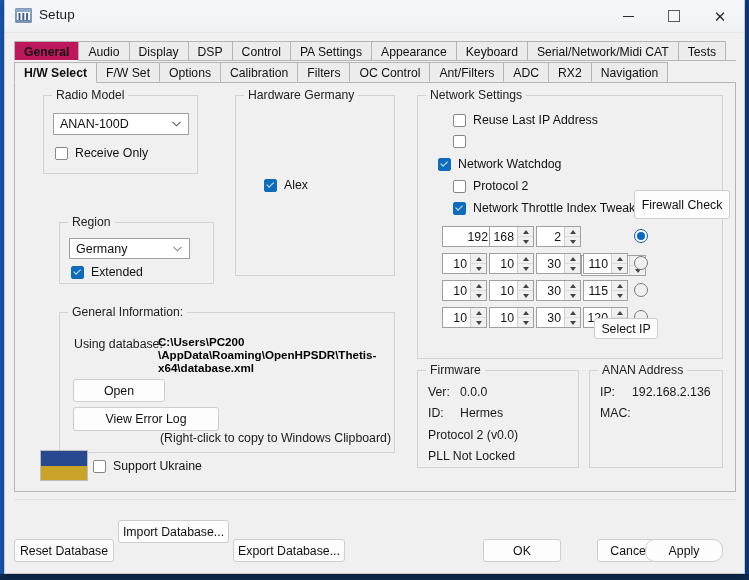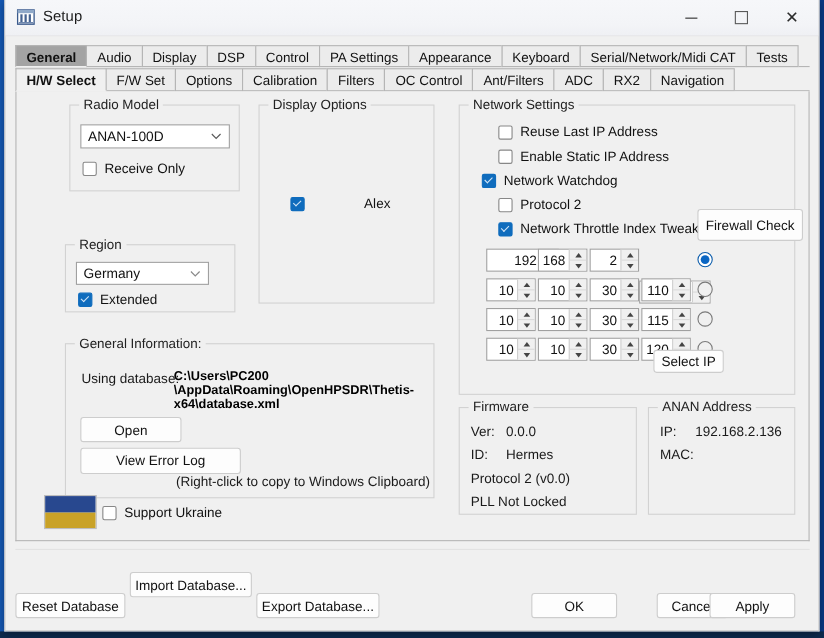--- a/index.html
+++ b/index.html
@@ -65,21 +65,21 @@
     box-sizing:border-box;
     height:100%;
     white-space:nowrap;
   }
   .tab.sel {
     background:#f0f0f0;
     border-bottom-color:#f0f0f0;
     font-weight:600;
     position:relative; z-index:3;
   }
-  .tabstrip1 .tab.sel { background:#a3a3a3; }
+  .tabstrip1 .tab.sel { background:#be185d; }
   .tabline1 { position:absolute; left:9px; top:60px; width:722px; height:1px; background:#b5b5b5; }
   .tabline2 { position:absolute; left:9px; top:82px; width:722px; height:1px; background:#b5b5b5; }
 
   
   .page {
     position:absolute; left:9px; top:83px; width:722px; height:409px;
     background:#f0f0f0; border:1px solid #b5b5b5; border-top:none;
     box-sizing:border-box;
   }
 
@@ -257,21 +257,21 @@
             <span>RX2</span>
           </div>
           <div class="tab">
             <span>Navigation</span>
           </div>
         </div>
     </div>
 
     <div class="page">
 
-      <div class="gb" style="left:48px; top:12px; width:155px; height:79px;padding-left:17px;">
+      <div class="gb" style="left:28px; top:12px; width:155px; height:79px;padding-left:17px;">
         <span class="gb-title">Radio Model</span>
         <div class="combo" style="left:9px; top:17px; width:136px; height:22px;">
           <span>ANAN-100D</span>
           <svg class="chev" viewBox="0 0 9 6">
             <path d="M0.5 0.8 L4.5 4.8 L8.5 0.8" fill="none" stroke="#5a5a5a" stroke-width="1.1"></path>
           </svg>
         </div>
         <div class="cb" style="left:11px; top:50px;">
           <span class="box"></span>
           <span class="lbl">Receive Only</span>
@@ -286,22 +286,22 @@
             <path d="M0.5 0.8 L4.5 4.8 L8.5 0.8" fill="none" stroke="#8a8a8a" stroke-width="1.1"></path>
           </svg>
         </div>
         <div class="cb on" style="left:11px; top:42px;">
           <span class="box"></span>
           <span class="lbl">Extended</span>
         </div>
       </div>
 
       <div class="gb" style="left:220px; top:12px; width:160px; height:181px;">
-        <span class="gb-title">Display Options</span>
-        <div class="cb on" style="left:28px; top:82px;gap:47px;">
+        <span class="gb-title">Hardware Germany</span>
+        <div class="cb on" style="left:28px; top:82px;">
           <span class="box"></span>
           <span class="lbl">Alex</span>
         </div>
       </div>
 
       <div class="gb" style="left:44px; top:229px; width:336px; height:141px;">
         <span class="gb-title">General Information:</span>
 
         <span class="lab" style="left:14px; top:24px;">Using database:</span>
 
@@ -322,21 +322,20 @@
       <div class="gb" style="left:402px; top:12px; width:306px; height:264px;">
         <span class="gb-title">Network Settings</span>
 
         <div id="net-checkboxes">
             <div class="cb" style="left: 35px; top: 17px;">
               <span class="box"></span>
               <span class="lbl">Reuse Last IP Address</span>
             </div>
             <div class="cb" style="left: 35px; top: 39px;">
               <span class="box"></span>
-              <span class="lbl">Enable Static IP Address</span>
             </div>
             <div class="cb on" style="left: 20px; top: 61px;">
               <span class="box"></span>
               <span class="lbl">Network Watchdog</span>
             </div>
             <div class="cb" style="left: 35px; top: 83px;">
               <span class="box"></span>
               <span class="lbl">Protocol 2</span>
             </div>
             <div class="cb on" style="left: 35px; top: 105px;">
@@ -577,18 +576,18 @@
     <div class="btn" style="left:228px; top:539px; width:112px; height:23px;">
       <span>Export Database...</span>
     </div>
 
     <div class="btn" style="left:478px; top:539px; width:78px; height:23px;text-align:right;">
       <span>OK</span>
     </div>
     <div class="btn" style="left:592px; top:539px; width:65px; height:23px;">
       <span>Cancel</span>
     </div>
-    <div class="btn" style="left:640px; top:539px; width:78px; height:23px;">
+    <div class="btn" style="left:640px; top:539px; width:78px; height:23px;border-radius:10px;">
       <span>Apply</span>
     </div>
 
   </div>
 </div>
 
 </body></html>

